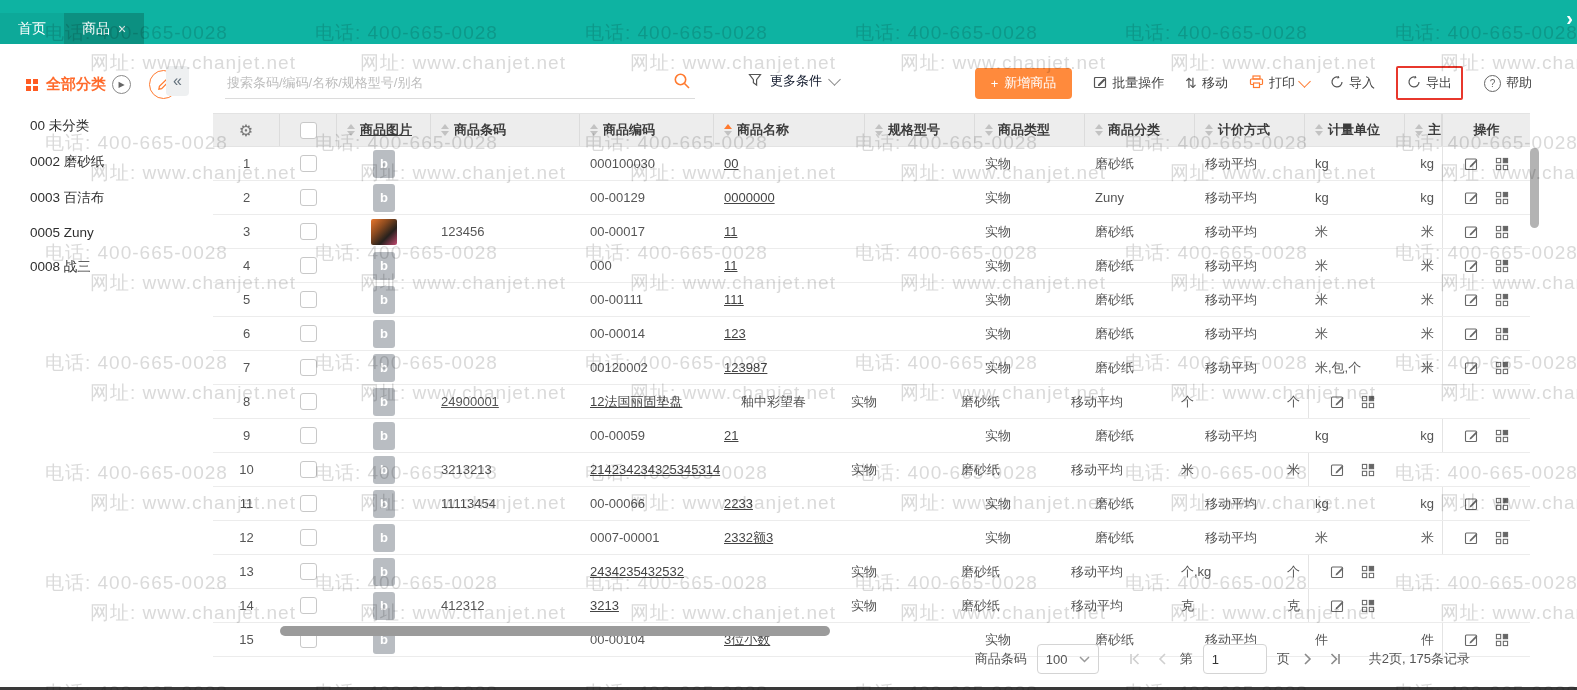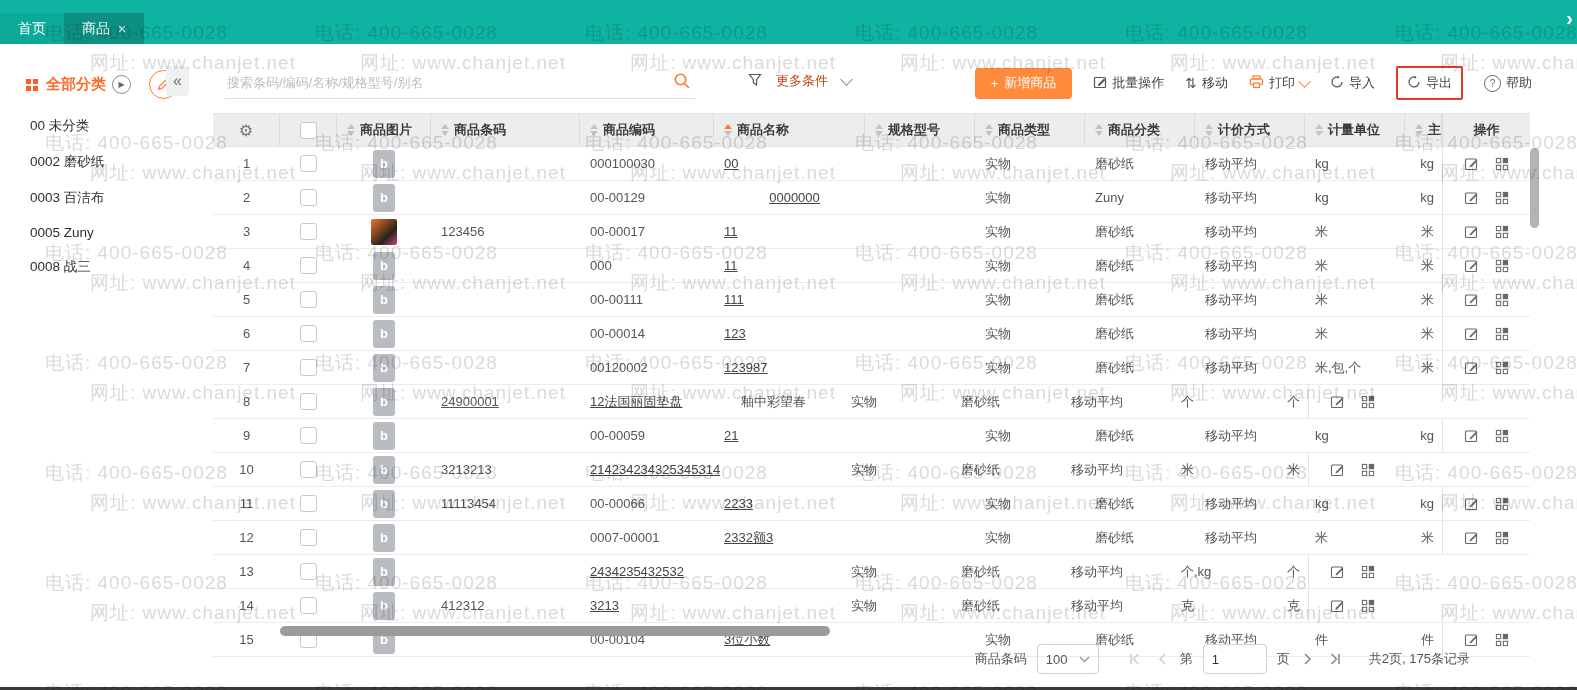--- a/index.html
+++ b/index.html
@@ -32,22 +32,22 @@
 
   
   .main{position:absolute;left:190px;top:44px;width:1387px;height:646px;background:#fff;}
 
   
   .search-wrap{position:absolute;left:35px;top:24px;width:470px;border-bottom:1px solid #dcdcdc;height:30px;}
   .search-wrap input{border:0;outline:0;width:430px;height:26px;font-size:13px;color:#333;
     font-family:inherit;background:transparent;}
   .search-wrap input::placeholder{color:#bdbdbd;}
   .search-ic{position:absolute;right:4px;top:4px;cursor:pointer;}
-  .more-filters{position:absolute;left:558px;top:28px;display:flex;align-items:center;gap:14px;
-    font-size:13px;color:#c2410c;cursor:pointer;}
+  .more-filters{position:absolute;left:558px;top:28px;display:flex;align-items:center;gap:8px;
+    font-size:13px;color:#0f172a;cursor:pointer;}
   .chev{display:inline-block;width:8px;height:8px;border-right:1.4px solid #888;border-bottom:1.4px solid #888;
     transform:rotate(45deg);margin-top:-4px;}
   .chev.orange{border-color:#ff7a2f;}
   .tb-right{position:absolute;right:45px;top:22px;display:flex;align-items:center;gap:21px;}
   .add-btn{background:#ff8a3c;color:#fff;font-size:13px;border:none;border-radius:4px;height:31px;
     padding:0 16px;display:flex;align-items:center;gap:6px;cursor:pointer;font-family:inherit;}
   .tb-btn{display:flex;align-items:center;gap:5px;font-size:13px;color:#444;cursor:pointer;white-space:nowrap;background:none;border:none;font-family:inherit;padding:0;}
   .tb-btn.export-hl{border:2px solid #e8372c;padding:6px 9px;border-radius:2px;}
   .help-circ{width:15px;height:15px;border:1.2px solid #666;border-radius:50%;display:inline-flex;
     align-items:center;justify-content:center;font-size:10px;color:#666;}
@@ -216,21 +216,21 @@
     </div>
 
     <div class="tbl">
       <div class="thead" id="thead">
           <div class="hcell center" style="width: 67px;">
             <span class="gear">⚙</span>
           </div>
           <div class="hcell center" style="width: 57px;">
             <span class="cb"></span>
           </div>
-          <div class="hcell" style="width: 94px;">
+          <div class="hcell" style="width: 94px; text-decoration: underline;">
             <span class="sorters">
               <i class="up"></i>
               <i class="dn"></i>
             </span>
             <span>商品图片</span>
           </div>
           <div class="hcell" style="width: 149px;">
             <span class="sorters">
               <i class="up"></i>
               <i class="dn"></i>
@@ -339,21 +339,21 @@
           <div class="trow">
             <div class="tcell center" style="width: 67px;">2</div>
             <div class="tcell center" style="width: 57px;">
               <span class="cb"></span>
             </div>
             <div class="tcell center" style="width: 94px;">
               <div class="ph-img">b</div>
             </div>
             <div class="tcell" style="width: 149px;"></div>
             <div class="tcell" style="width: 134px;">00-00129</div>
-            <div class="tcell" style="width: 151px; justify-content: center;">
+            <div class="tcell" style="width: 151px;">
               <a>0000000</a>
             </div>
             <div class="tcell" style="width: 110px;"></div>
             <div class="tcell" style="width: 110px;">实物</div>
             <div class="tcell" style="width: 110px;">Zuny</div>
             <div class="tcell" style="width: 110px;">移动平均</div>
             <div class="tcell" style="width: 100px;">kg</div>
             <div class="tcell right" style="width: 37px;">kg</div>
             <div class="tcell ops" style="width: 88px;">
               <span class="op-ic">

